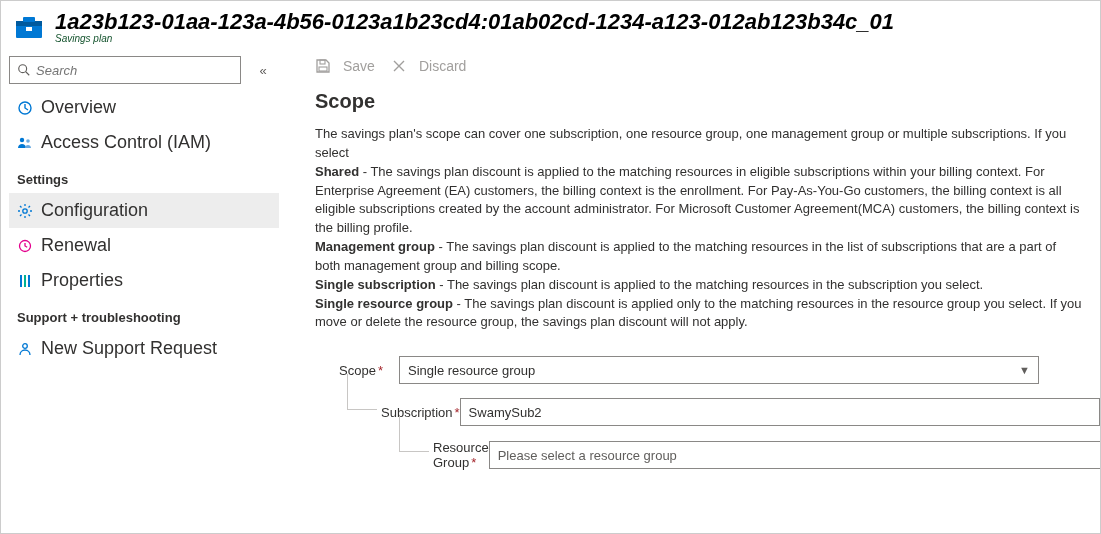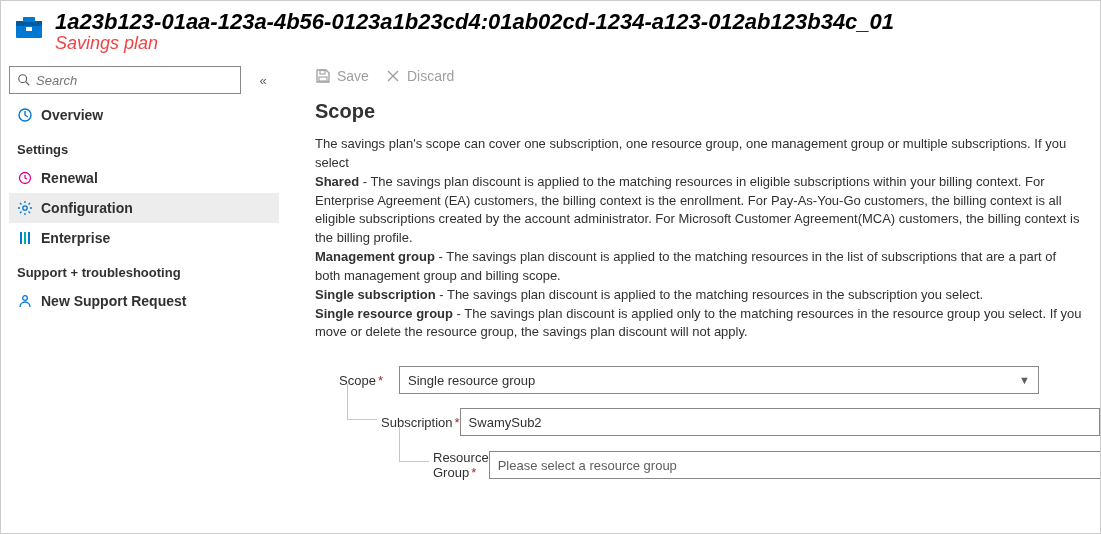--- a/index.html
+++ b/index.html
@@ -28,22 +28,22 @@
     }
     .header-titles { flex: 1; min-width: 0; }
     .header-title {
       font-size: 22px;
       font-weight: 600;
       color: #000;
       white-space: nowrap;
       overflow: hidden;
     }
     .header-subtitle {
-      font-size: 18px;
-      color: #ef4444;
+      font-size: 10px;
+      color: #14532d;
       margin-top: -2px;
     }
     .body {
       display: flex;
       height: calc(100% - 58px);
     }
     .sidebar {
       width: 278px;
       flex-shrink: 0;
       padding: 6px 0 0 8px;
@@ -84,23 +84,22 @@
       color: #323130;
       padding: 12px 8px 6px 8px;
       font-size: 13px;
     }
     .nav-item {
       display: flex;
       align-items: center;
       gap: 8px;
       padding: 7px 8px;
       cursor: pointer;
-      font-size: 14px;
-      color: #323130;
-      font-weight: bold;
+      font-size: 18px;
+      color: #323130;
     }
     .nav-item.active {
       background: #ededed;
     }
     .nav-icon {
       width: 16px;
       height: 16px;
       flex-shrink: 0;
       display: flex;
       align-items: center;
@@ -114,21 +113,21 @@
     .toolbar {
       display: flex;
       align-items: center;
       gap: 16px;
       padding: 2px 0 16px 0;
       color: #a19f9d;
     }
     .tb-btn {
       display: flex;
       align-items: center;
-      gap: 6px;
+      gap: 12px;
       font-size: 14px;
       cursor: pointer;
       color: #a19f9d;
     }
     .main h2 {
       font-size: 20px;
       font-weight: 600;
       margin-bottom: 12px;
       color: #323130;
     }
@@ -222,50 +221,61 @@
 
     <div class="nav-item">
       <span class="nav-icon">
         <svg viewBox="0 0 16 16" width="16" height="16">
             <circle cx="8" cy="8" r="6" fill="none" stroke="#0078d4" stroke-width="1.4"></circle>
             <path d="M8 4v4l3 2" stroke="#0078d4" stroke-width="1.4" fill="none"></path>
           </svg>
       </span>
       <span>Overview</span>
     </div>
+    <div class="nav-item">
+      <span class="nav-icon">
+        <svg viewBox="0 0 16 16" width="16" height="16">
+            <circle cx="5" cy="5" r="2.2" fill="#0078d4"></circle>
+            <circle cx="11" cy="6" r="1.8" fill="#69a9e0"></circle>
+            <path d="M1 13c0-2.5 2-4 4-4s4 1.5 4 4" fill="#0078d4"></path>
+            <path d="M8 13c0-2 1.5-3 3-3s3 1 3 3" fill="#69a9e0"></path>
+          </svg>
+      </span>
+      <span>Access Control (IAM)</span>
+    </div>
 
     <div class="nav-section-label">Settings</div>
 
+    <div class="nav-item active">
+      <span class="nav-icon">
+        <svg viewBox="0 0 16 16" width="16" height="16">
+            <circle cx="8" cy="8" r="2.2" fill="none" stroke="#0078d4" stroke-width="1.3"></circle>
+            <path d="M8 1v2M8 13v2M1 8h2M13 8h2M3 3l1.5 1.5M11.5 11.5L13 13M13 3l-1.5 1.5M4.5 11.5L3 13" stroke="#0078d4" stroke-width="1.3"></path>
+          </svg>
+      </span>
+      <span>Configuration</span>
+    </div>
     <div class="nav-item">
       <span class="nav-icon">
         <svg viewBox="0 0 16 16" width="16" height="16">
             <circle cx="8" cy="8" r="5.5" fill="none" stroke="#e3008c" stroke-width="1.3"></circle>
             <path d="M8 5v3l2.2 1.3" stroke="#e3008c" stroke-width="1.3" fill="none"></path>
           </svg>
       </span>
       <span>Renewal</span>
-    </div>
-    <div class="nav-item active">
-      <span class="nav-icon">
-        <svg viewBox="0 0 16 16" width="16" height="16">
-            <circle cx="8" cy="8" r="2.2" fill="none" stroke="#0078d4" stroke-width="1.3"></circle>
-            <path d="M8 1v2M8 13v2M1 8h2M13 8h2M3 3l1.5 1.5M11.5 11.5L13 13M13 3l-1.5 1.5M4.5 11.5L3 13" stroke="#0078d4" stroke-width="1.3"></path>
-          </svg>
-      </span>
-      <span>Configuration</span>
     </div>
     <div class="nav-item">
       <span class="nav-icon">
         <svg viewBox="0 0 16 16" width="16" height="16">
             <rect x="3" y="2" width="2" height="12" fill="#0078d4"></rect>
             <rect x="7" y="2" width="2" height="12" fill="#00b294"></rect>
             <rect x="11" y="2" width="2" height="12" fill="#0078d4"></rect>
           </svg>
       </span>
-      <span>Enterprise</span>
+      <span>Properties</span>
     </div>
 
     <div class="nav-section-label">Support + troubleshooting</div>
 
     <div class="nav-item">
       <span class="nav-icon">
         <svg viewBox="0 0 16 16" width="16" height="16">
             <circle cx="8" cy="5" r="2.3" fill="none" stroke="#0078d4" stroke-width="1.3"></circle>
             <path d="M3 14c0-3 2.2-5 5-5s5 2 5 5" fill="none" stroke="#0078d4" stroke-width="1.3"></path>
           </svg>

